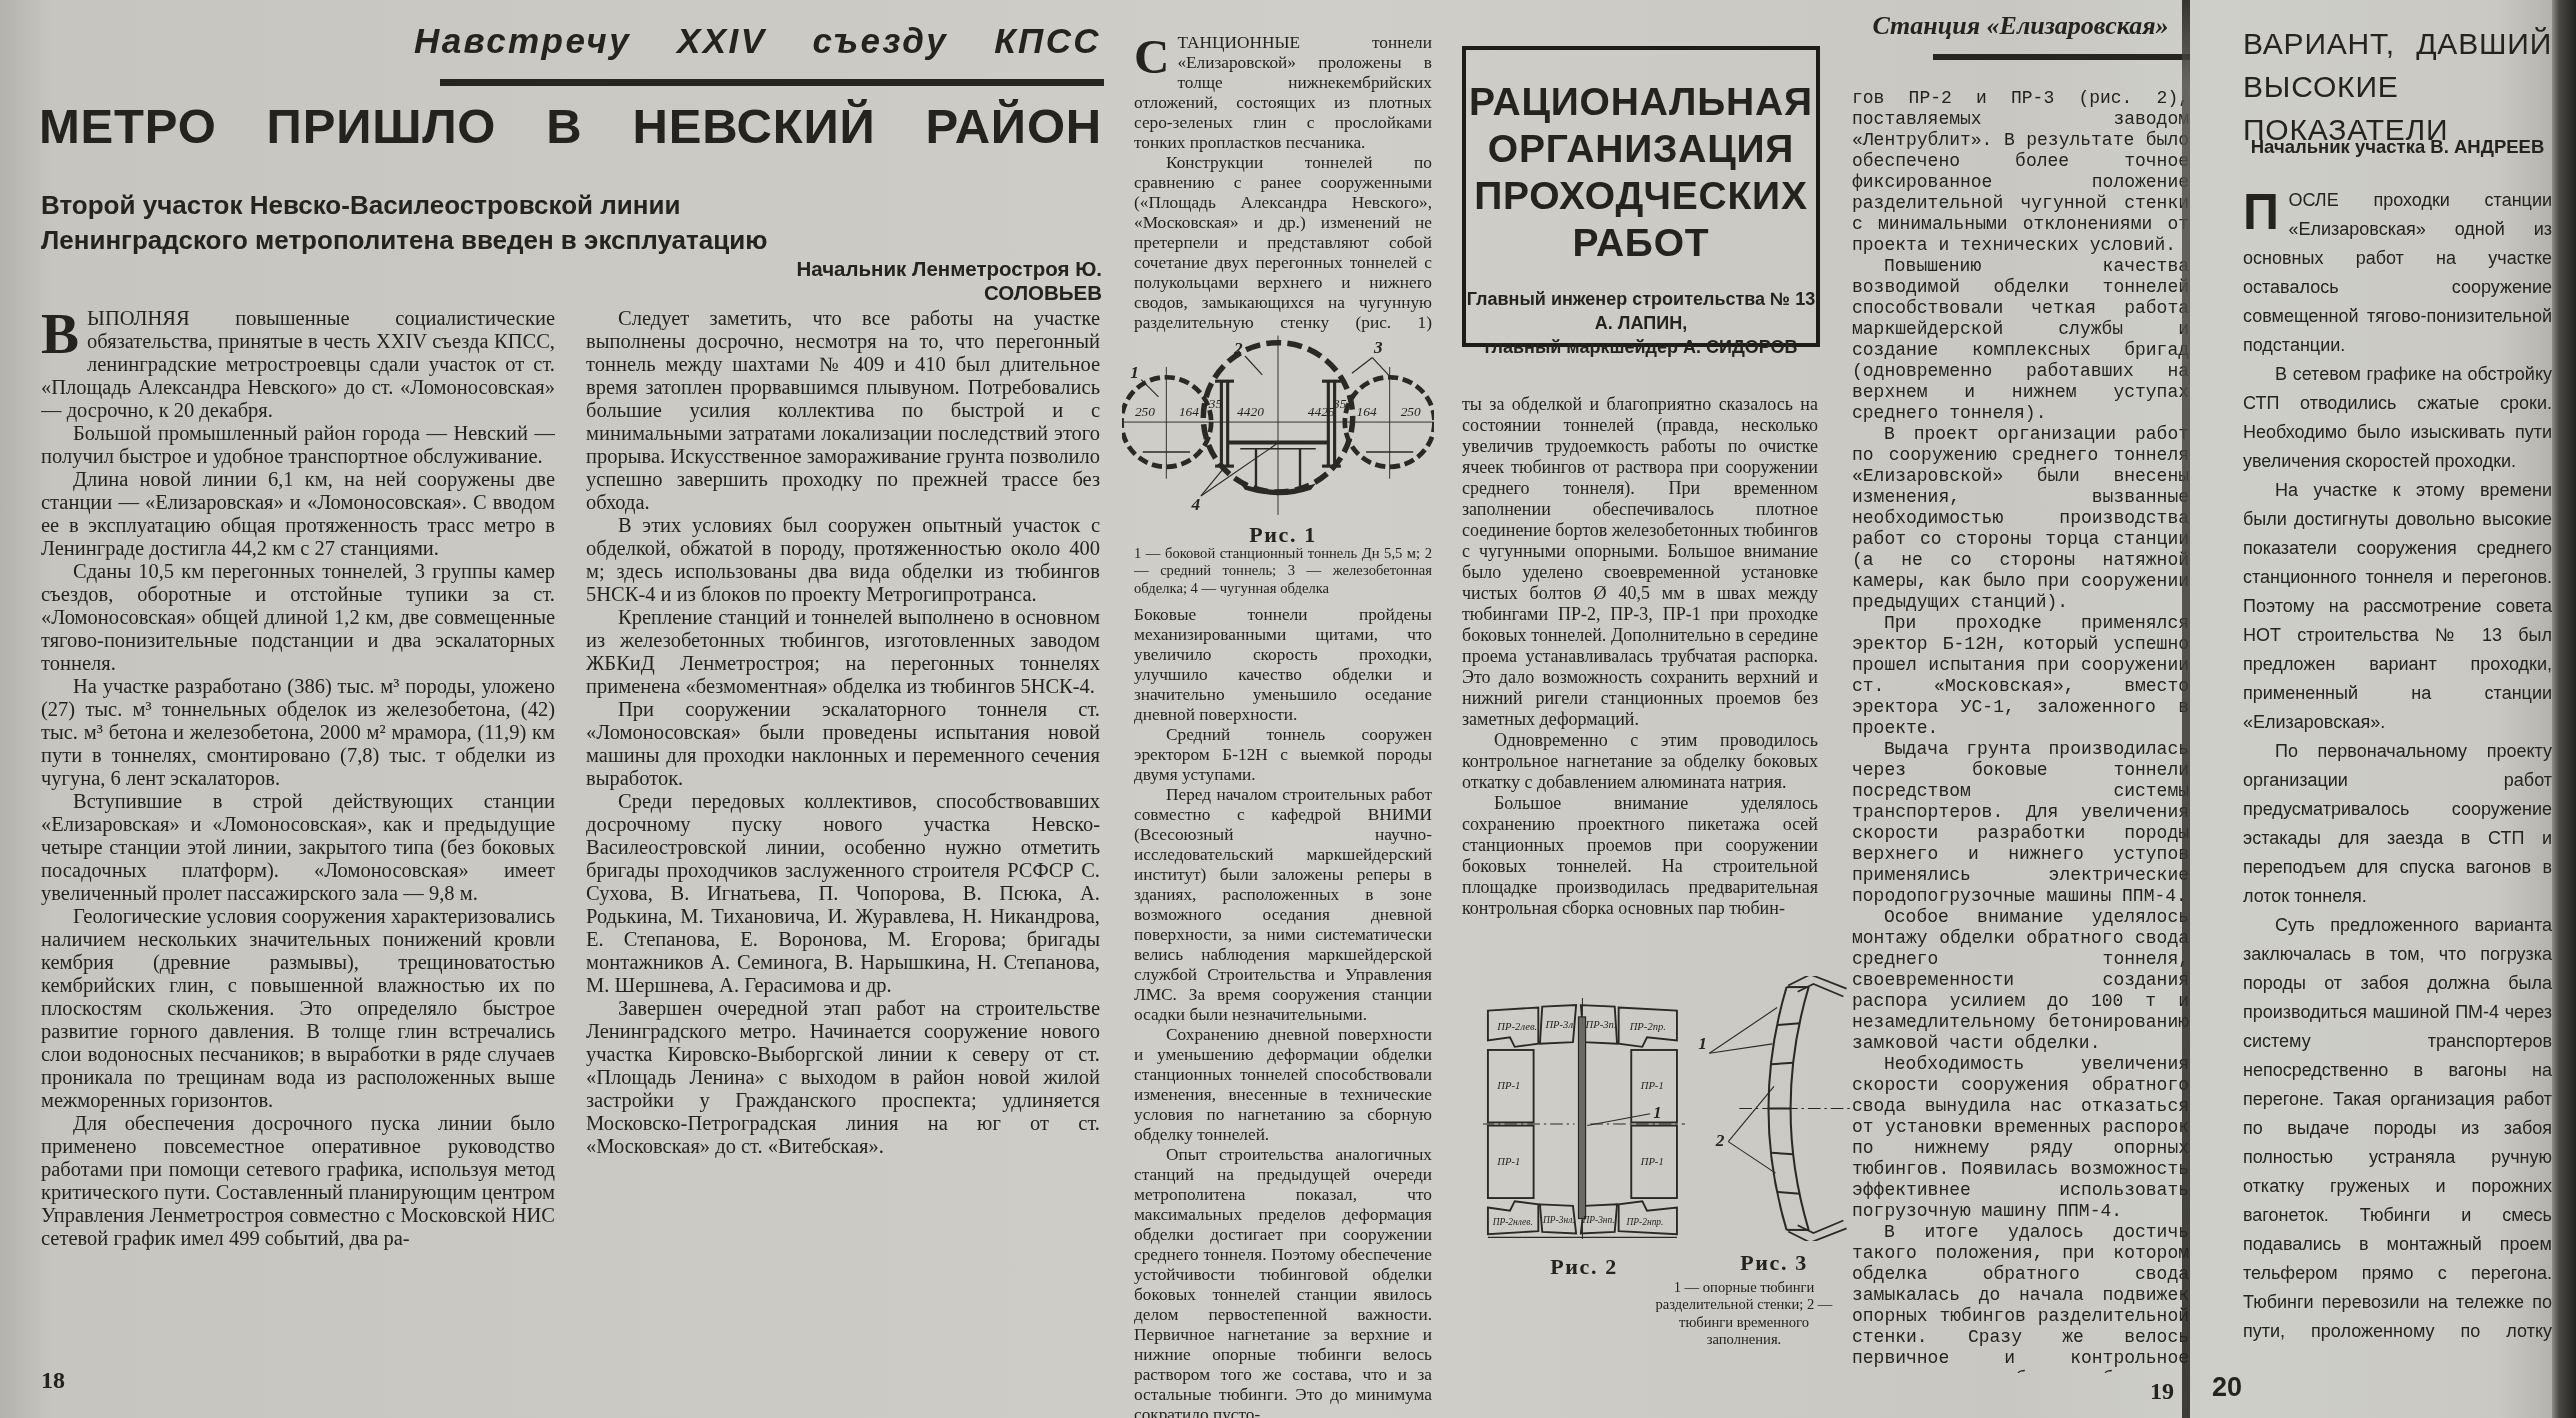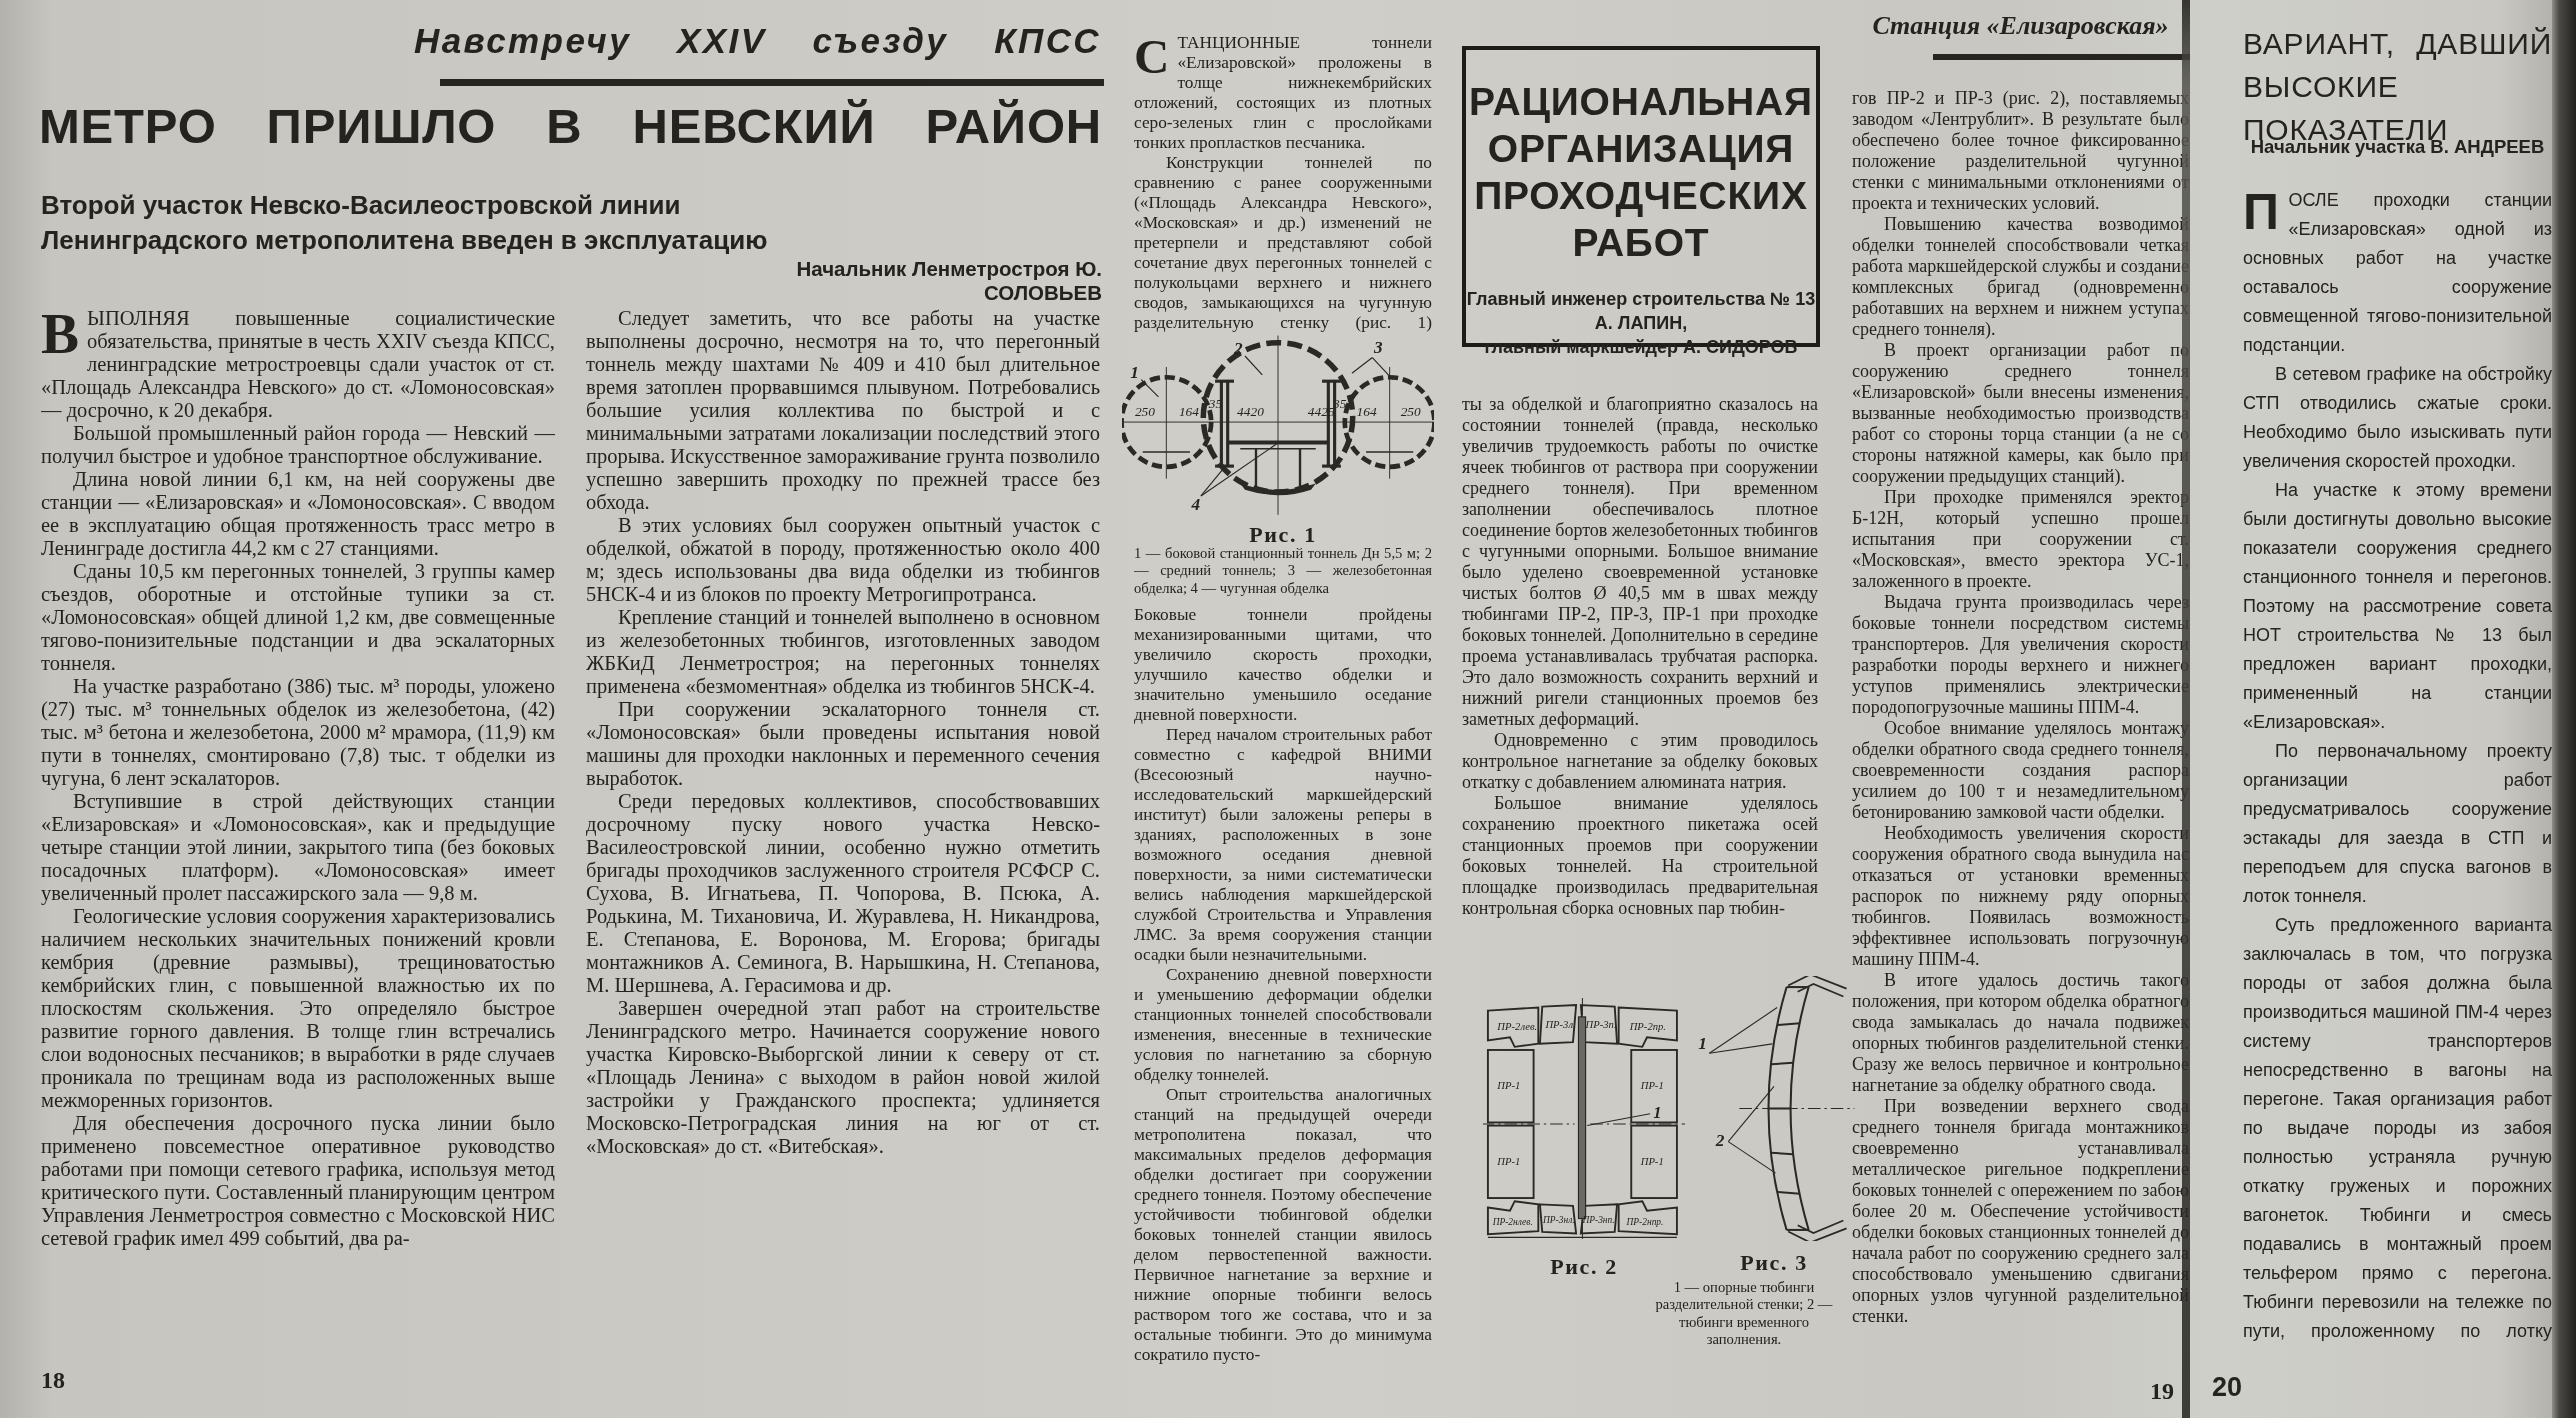--- a/index.html
+++ b/index.html
@@ -115,20 +115,21 @@
     <text x="320" y="24">3</text>
     <text x="88" y="224">4</text>
   </g>
 </svg>
 
 <div class="abs serif figtitle" style="left:1134px;top:522px;width:298px;">Рис. 1</div>
 <div class="abs serif figcap" style="left:1134px;top:545px;width:298px;height:55px;overflow:hidden;">1 — боковой станционный тоннель Дн 5,5 м; 2 — средний тоннель; 3 — железобетонная обделка; 4 — чугунная обделка</div>
 
 <div class="abs jcol serif" style="left:1134px;top:605px;width:298px;height:813px;font-size:17.3px;line-height:20px;">
   <p class="first">Боковые тоннели пройдены механизированными щитами, что увеличило скорость проходки, улучшило качество обделки и значительно уменьшило оседание дневной поверхности.</p>
+  <p>Средний тоннель сооружен эректором Б-12Н с выемкой породы двумя уступами.</p>
   <p>Перед началом строительных работ совместно с кафедрой ВНИМИ (Всесоюзный научно-исследовательский маркшейдерский институт) были заложены реперы в зданиях, расположенных в зоне возможного оседания дневной поверхности, за ними систематически велись наблюдения маркшейдерской службой Строительства и Управления ЛМС. За время сооружения станции осадки были незначительными.</p>
   <p>Сохранению дневной поверхности и уменьшению деформации обделки станционных тоннелей способствовали изменения, внесенные в технические условия по нагнетанию за сборную обделку тоннелей.</p>
   <p>Опыт строительства аналогичных станций на предыдущей очереди метрополитена показал, что максимальных пределов деформация обделки достигает при сооружении среднего тоннеля. Поэтому обеспечение устойчивости тюбинговой обделки боковых тоннелей станции явилось делом первостепенной важности. Первичное нагнетание за верхние и нижние опорные тюбинги велось раствором того же состава, что и за остальные тюбинги. Это до минимума сократило пусто-</p>
 </div>
 
 <div class="abs" style="left:1462px;top:46px;width:350px;height:293px;border:4.7px solid #1d1c18;">
   <div class="sans" style="margin-top:28px;text-align:center;font-weight:bold;font-size:39px;line-height:47px;letter-spacing:0.8px;">
     <div>РАЦИОНАЛЬНАЯ</div>
     <div>ОРГАНИЗАЦИЯ</div>
     <div>ПРОХОДЧЕСКИХ</div>
@@ -214,21 +215,21 @@
     <text x="8" y="92">1</text>
     <text x="30" y="216">2</text>
   </g>
 </svg>
 <div class="abs serif figtitle" style="left:1692px;top:1250px;width:164px;">Рис. 3</div>
 <div class="abs serif figcap" style="left:1655px;top:1279px;width:178px;height:118px;overflow:hidden;text-align:center;">1 — опорные тюбинги разделительной стенки; 2 — тюбинги временного заполнения.</div>
 
 <div class="abs serif" style="left:1852px;top:11px;width:337px;font-size:26px;font-weight:bold;font-style:italic;text-align:center;">Станция «Елизаровская»</div>
 <div class="abs rule" style="left:1933px;top:54px;width:257px;height:5.5px;"></div>
 
-<div class="abs jcol serif" style="left:1852px;top:88px;width:337px;height:1285px;font-size:18px;line-height:21px;">
+<div class="abs jcol serif" style="left:1852px;top:88px;width:337px;height:1285px;font-size:18px;line-height:21px;font-family:Liberation Mono, monospace;">
   <p class="first">гов ПР-2 и ПР-3 (рис. 2), поставляемых заводом «Лентрублит». В результате было обеспечено более точное фиксированное положение разделительной чугунной стенки с минимальными отклонениями от проекта и технических условий.</p>
   <p>Повышению качества возводимой обделки тоннелей способствовали четкая работа маркшейдерской службы и создание комплексных бригад (одновременно работавших на верхнем и нижнем уступах среднего тоннеля).</p>
   <p>В проект организации работ по сооружению среднего тоннеля «Елизаровской» были внесены изменения, вызванные необходимостью производства работ со стороны торца станции (а не со стороны натяжной камеры, как было при сооружении предыдущих станций).</p>
   <p>При проходке применялся эректор Б-12Н, который успешно прошел испытания при сооружении ст. «Московская», вместо эректора УС-1, заложенного в проекте.</p>
   <p>Выдача грунта производилась через боковые тоннели посредством системы транспортеров. Для увеличения скорости разработки породы верхнего и нижнего уступов применялись электрические породопогрузочные машины ППМ-4.</p>
   <p>Особое внимание уделялось монтажу обделки обратного свода среднего тоннеля, своевременности создания распора усилием до 100 т и незамедлительному бетонированию замковой части обделки.</p>
   <p>Необходимость увеличения скорости сооружения обратного свода вынудила нас отказаться от установки временных распорок по нижнему ряду опорных тюбингов. Появилась возможность эффективнее использовать погрузочную машину ППМ-4.</p>
   <p>В итоге удалось достичь такого положения, при котором обделка обратного свода замыкалась до начала подвижек опорных тюбингов разделительной стенки. Сразу же велось первичное и контрольное нагнетание за обделку обратного свода.</p>
   <p>При возведении верхнего свода среднего тоннеля бригада монтажников своевременно устанавливала металлическое ригельное подкрепление боковых тоннелей с опережением по забою более 20 м. Обеспечение устойчивости обделки боковых станционных тоннелей до начала работ по сооружению среднего зала способствовало уменьшению сдвигания опорных узлов чугунной разделительной стенки.</p>
 </div>

